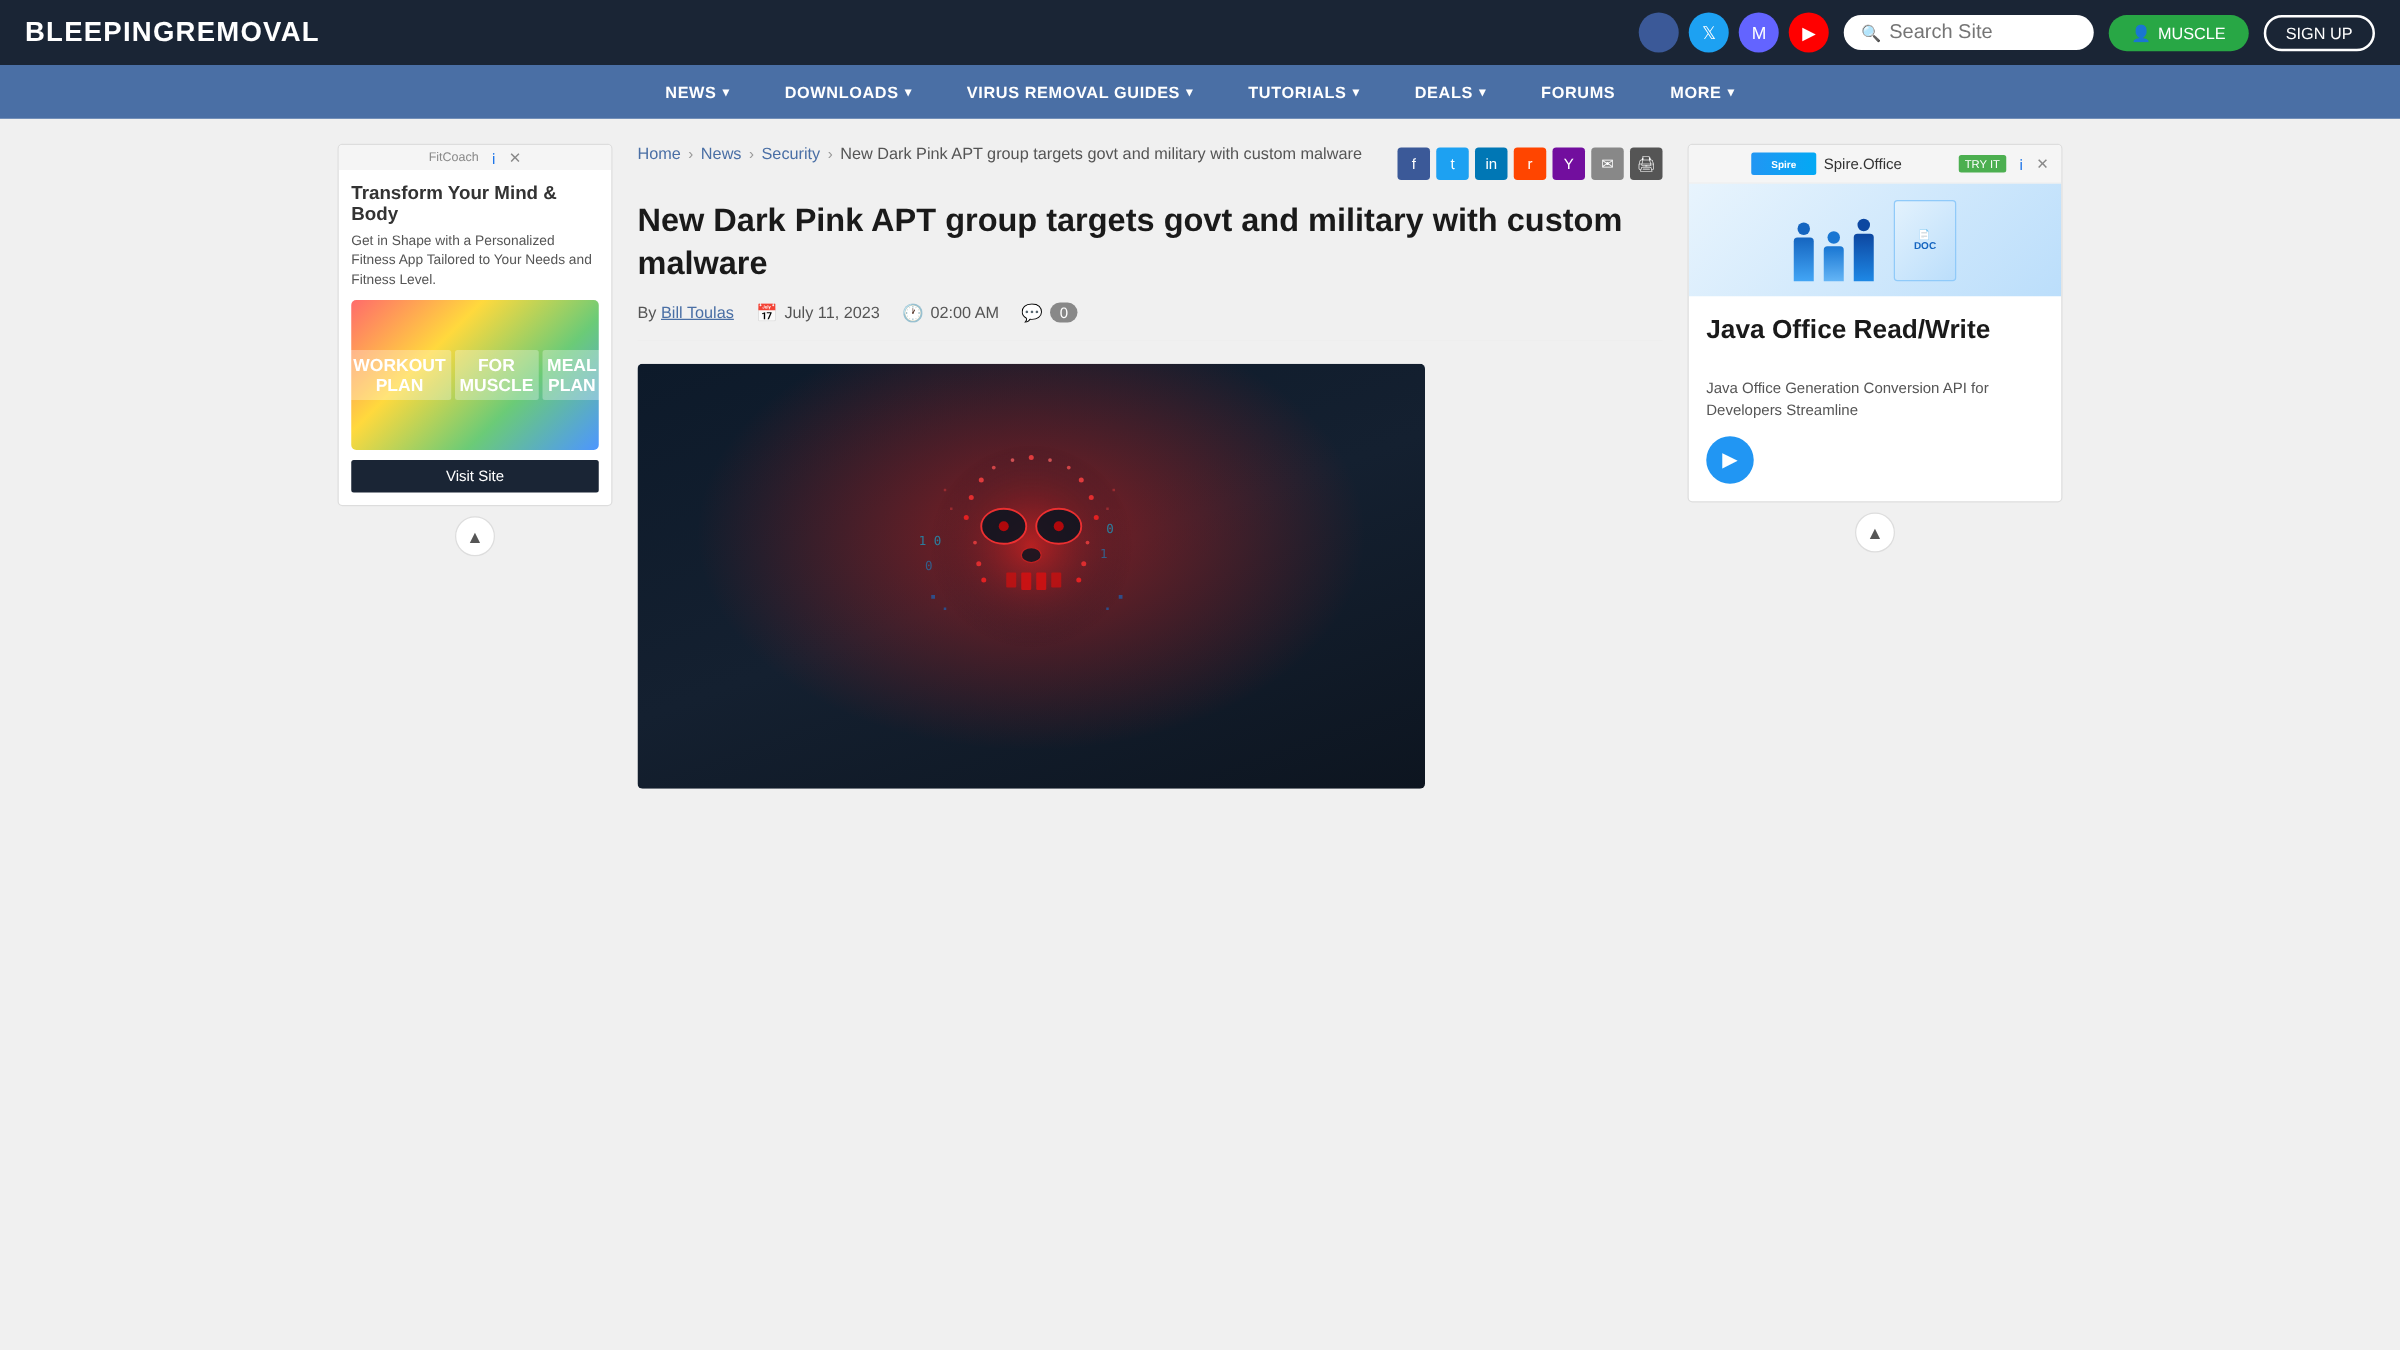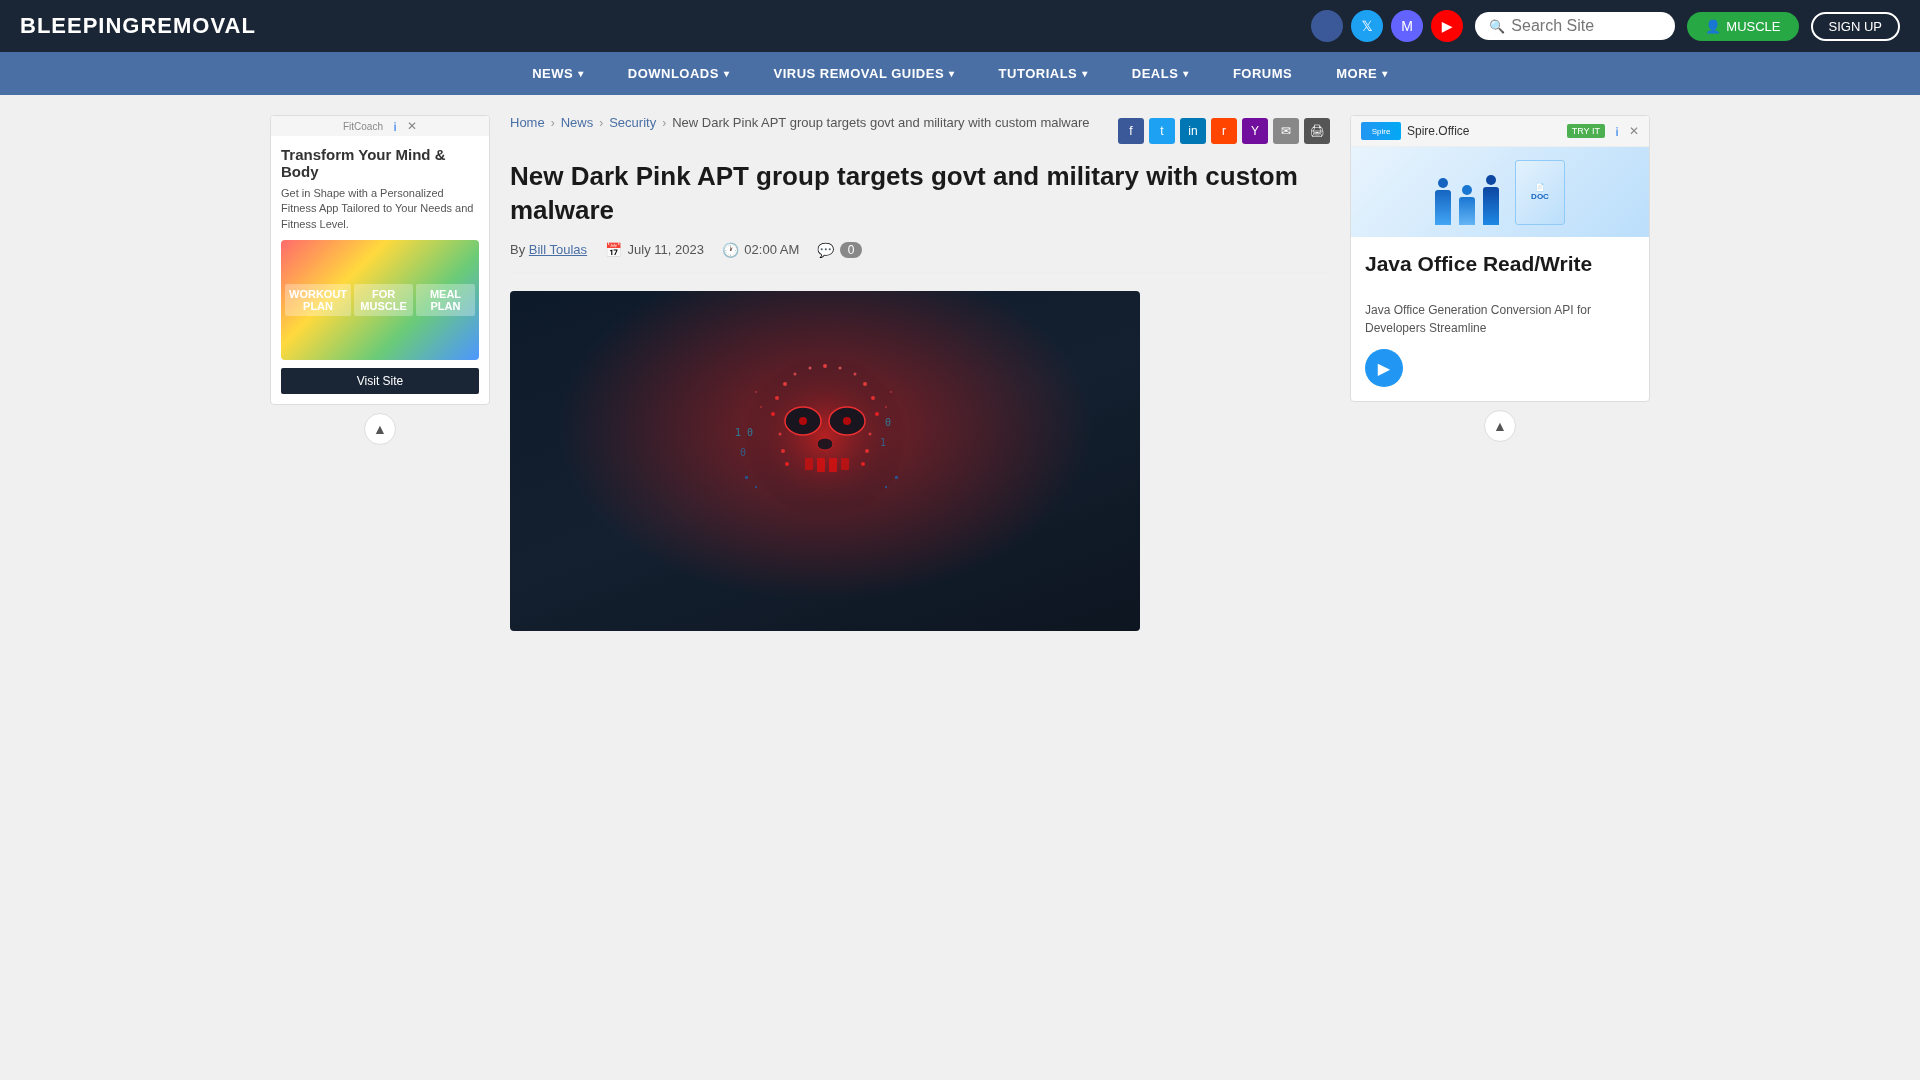--- a/index.html
+++ b/index.html
@@ -311,30 +311,31 @@
       background: #f5f5f5;
       border-bottom: 1px solid #eee;
     }
     .right-ad-logo {
       display: flex;
       align-items: center;
       gap: 6px;
       font-size: 12px;
     }
     .spire-logo {
-      width: 40px;
+      width: 52px;
       height: 18px;
       background: linear-gradient(90deg, #2196F3, #03A9F4);
       border-radius: 2px;
       display: flex;
       align-items: center;
       justify-content: center;
       color: white;
       font-size: 8px;
-      font-weight: normal;
+      font-weight: bold;
+      margin-left: 40px;
     }
     .right-ad-image {
       width: 100%;
       height: 90px;
       background: linear-gradient(135deg, #e8f4fd, #bbdefb);
       display: flex;
       align-items: center;
       justify-content: center;
       position: relative;
       overflow: hidden;
@@ -481,21 +482,21 @@
     <div class="ad-box">
       <div class="ad-label">
         <span>FitCoach</span>
         <button class="ad-info-btn">ℹ</button>
         <button class="ad-close-btn">✕</button>
       </div>
       <div class="ad-content">
         <div class="ad-title">Transform Your Mind &amp; Body</div>
         <div class="ad-description">Get in Shape with a Personalized Fitness App Tailored to Your Needs and Fitness Level.</div>
         <div class="ad-image">
-          <div style="display:grid;grid-template-columns:1fr 1fr 1fr;gap:3px;font-size:11px;padding:4px;">
+          <div style="display:grid;grid-template-columns:1fr 1fr 1fr;gap:3px;font-size:14px;padding:4px;">
             <div style="background:rgba(255,255,255,0.3);padding:4px;border-radius:2px;text-align:center">WORKOUT<br>PLAN</div>
             <div style="background:rgba(255,255,255,0.3);padding:4px;border-radius:2px;text-align:center">FOR<br>MUSCLE</div>
             <div style="background:rgba(255,255,255,0.3);padding:4px;border-radius:2px;text-align:center">MEAL<br>PLAN</div>
           </div>
         </div>
         <button class="ad-visit-btn">
           <span>Visit Site</span>
         </button>
       </div>
     </div>

